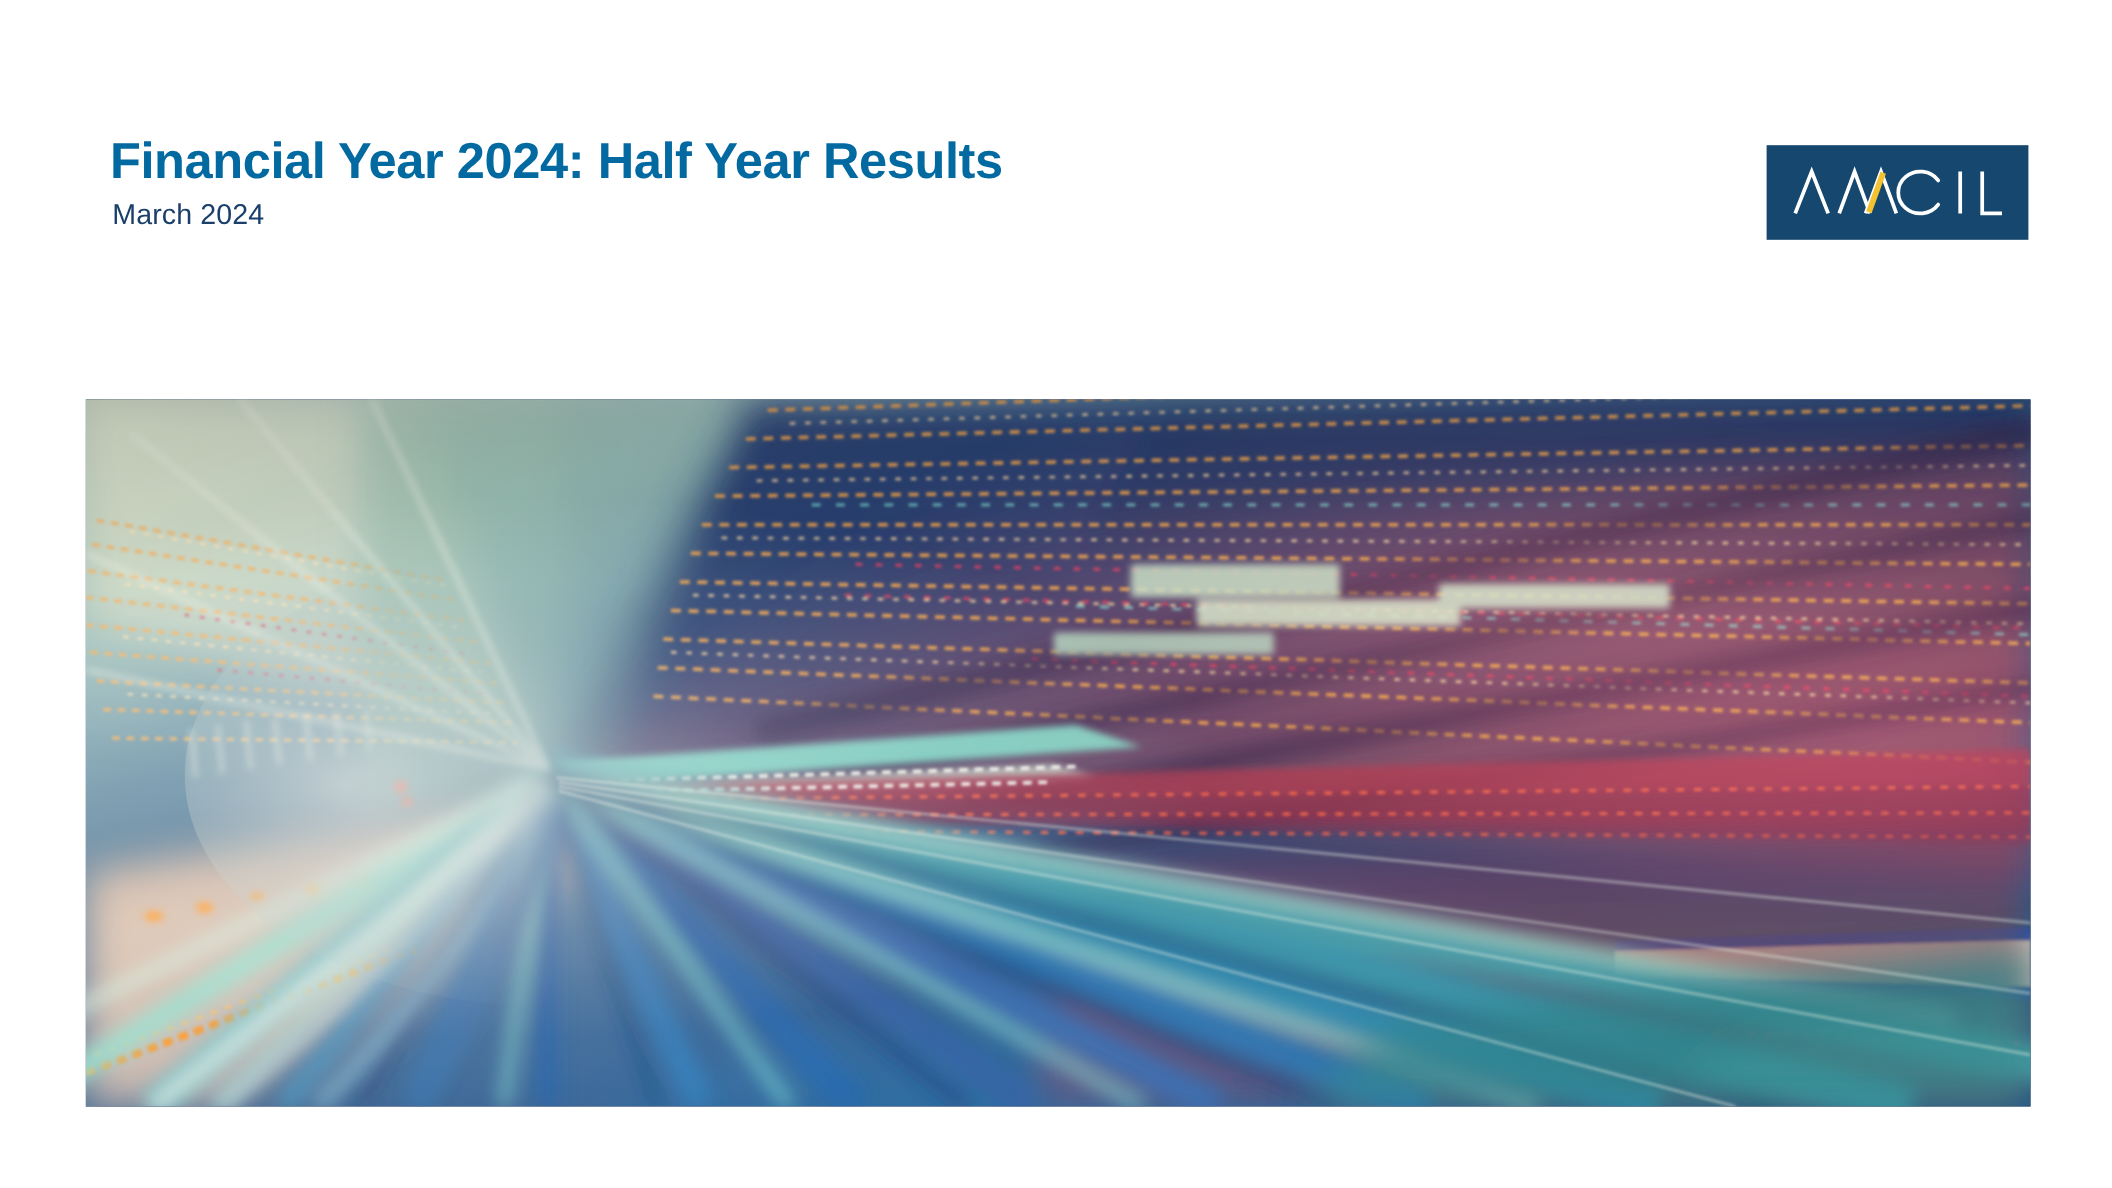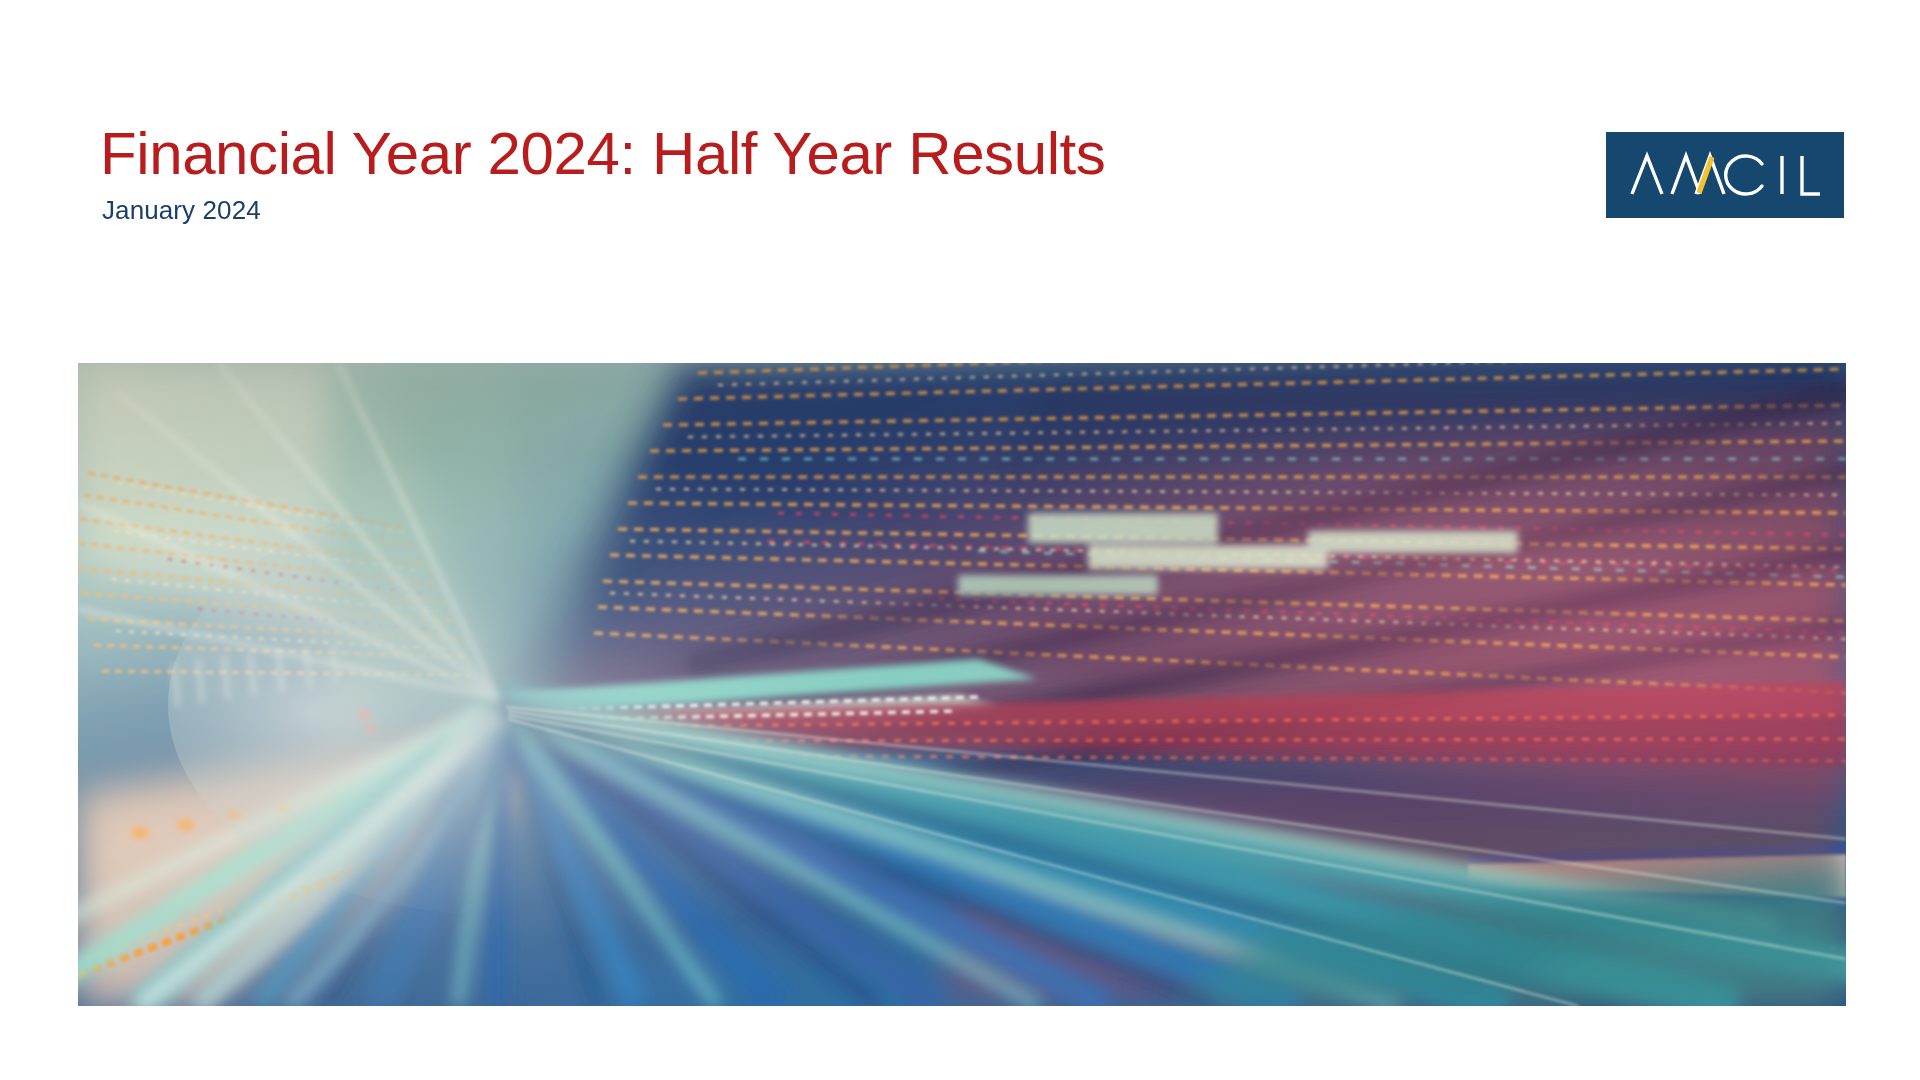--- a/index.html
+++ b/index.html
@@ -21,23 +21,23 @@
     background: #ffffff;
   }
 
   
   #header-block {
     position: absolute;
     left: 100px;
     top: 122px;
   }
   #slide-title {
-    font-size: 60px;
-    font-weight: normal;
-    color: #b91c1c;
+    font-size: 46px;
+    font-weight: bold;
+    color: #0369a1;
     letter-spacing: -0.4px;
     line-height: 1.05;
     white-space: nowrap;
     margin: 0;
   }
   #slide-subtitle {
     font-size: 26px;
     font-weight: normal;
     color: #1b3f6b;
     margin: 10px 0 0 2px;
@@ -100,21 +100,21 @@
       linear-gradient(to bottom, rgba(12,24,48,0.14), rgba(12,24,48,0) 26%);
   }
 </style>
 </head>
 <body>
 
 <div id="slide">
 
   <div id="header-block">
     <h1 id="slide-title">Financial Year 2024: Half Year Results</h1>
-    <div id="slide-subtitle">January 2024</div>
+    <div id="slide-subtitle">March 2024</div>
   </div>
 
   <div id="logo-box">
     <svg id="logo-svg" viewBox="0 0 238 86" preserveAspectRatio="xMidYMid meet">
       <g fill="none" stroke="#ffffff" stroke-width="3.4" stroke-linecap="butt" stroke-linejoin="miter">
 
         <path d="M26 62 L41 24 L56 62"></path>
 
         <path d="M66 62 L80 24 L94 62"></path>
         <path d="M90 62 L104 24 L118 62"></path>

